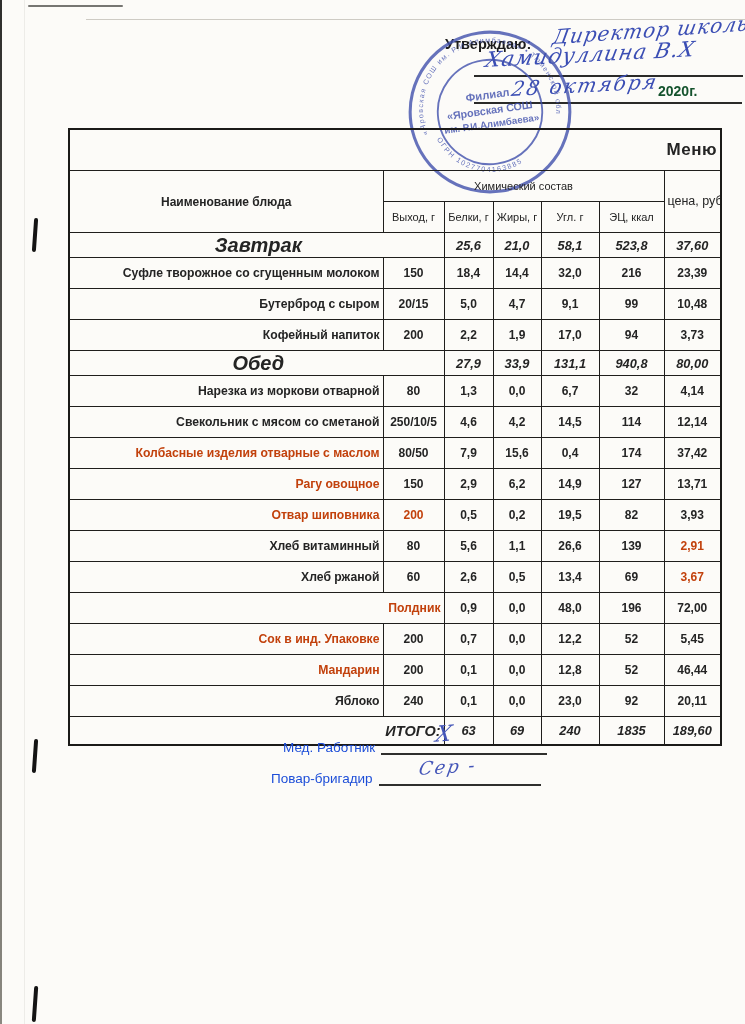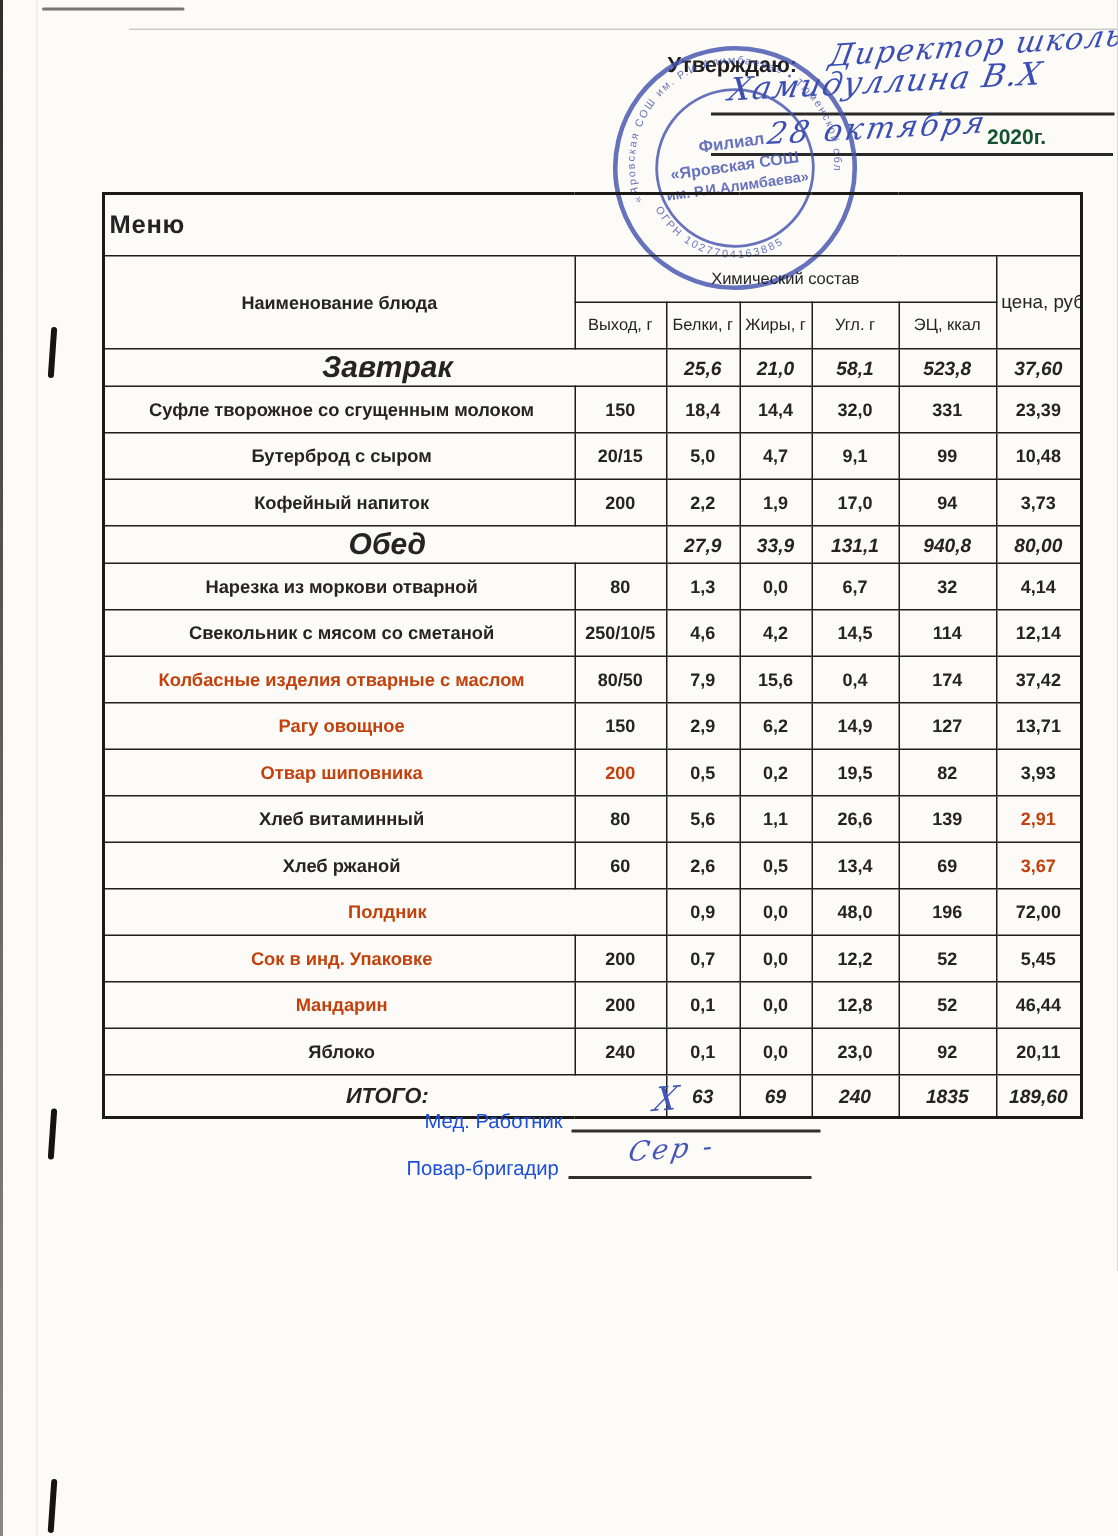--- a/index.html
+++ b/index.html
@@ -30,28 +30,28 @@
   .uline.u2{left:474px;top:102px;width:268px;}
   
   .stamp{position:absolute;left:403px;top:25px;width:174px;height:174px;opacity:.8;}
   
   .menu-table{
     position:absolute;left:68px;top:128px;width:652px;
     border-collapse:collapse;table-layout:fixed;
     border:2.5px solid #1b1a18;
   }
   .menu-table td{border:1.6px solid #1f1e1c;padding:0 3px;overflow:hidden;white-space:nowrap;color:#242424;}
-  .title-cell{height:40px;font-size:17px;font-weight:bold;text-align:left;letter-spacing:.5px;}
+  .title-cell{height:40px;font-size:17px;font-weight:bold;text-align:right;letter-spacing:.5px;}
   .hdr-cell{font-size:11px;text-align:center;font-weight:400;color:#2b2b2b;height:30px;margin-left:44px;}
   .hname-cell{font-size:12px;font-weight:600;}
   .hprice-cell{font-size:12.5px;white-space:normal;line-height:1.35;}
   tr.item td{height:30px;}
   tr.section td{height:24px;}
   tr.total td{height:27px;}
-  td.name{text-align:center;padding-left:6px;font-weight:700;font-size:12.2px;}
+  td.name{text-align:right;padding-left:6px;font-weight:700;font-size:12.2px;}
   td.section-name{text-align:center;font-style:italic;font-size:20px;}
   td.total-name{font-style:italic;font-size:14.5px;}
   td.num{text-align:center;font-weight:700;font-size:12px;}
   td.num.emph{font-style:italic;font-size:12.8px;}
   td.muted,.muted{color:#c2410c;}
   
   .sig-row{position:absolute;display:flex;align-items:flex-end;}
   .sig-row.med{left:283px;top:733px;}
   .sig-row.cook{left:271px;top:764px;}
   .sig-label{font-size:13.5px;color:#1d4ed8;font-weight:500;padding-right:6px;}
@@ -138,21 +138,21 @@
           <td class="num emph">58,1</td>
           <td class="num emph">523,8</td>
           <td class="num emph">37,60</td>
         </tr>
         <tr class="item">
           <td class="name">Суфле творожное со сгущенным молоком</td>
           <td class="num">150</td>
           <td class="num">18,4</td>
           <td class="num">14,4</td>
           <td class="num">32,0</td>
-          <td class="num">331</td>
+          <td class="num">216</td>
           <td class="num">23,39</td>
         </tr>
         <tr class="item">
           <td class="name">Бутерброд с сыром</td>
           <td class="num">20/15</td>
           <td class="num">5,0</td>
           <td class="num">4,7</td>
           <td class="num">9,1</td>
           <td class="num">99</td>
           <td class="num">10,48</td>

